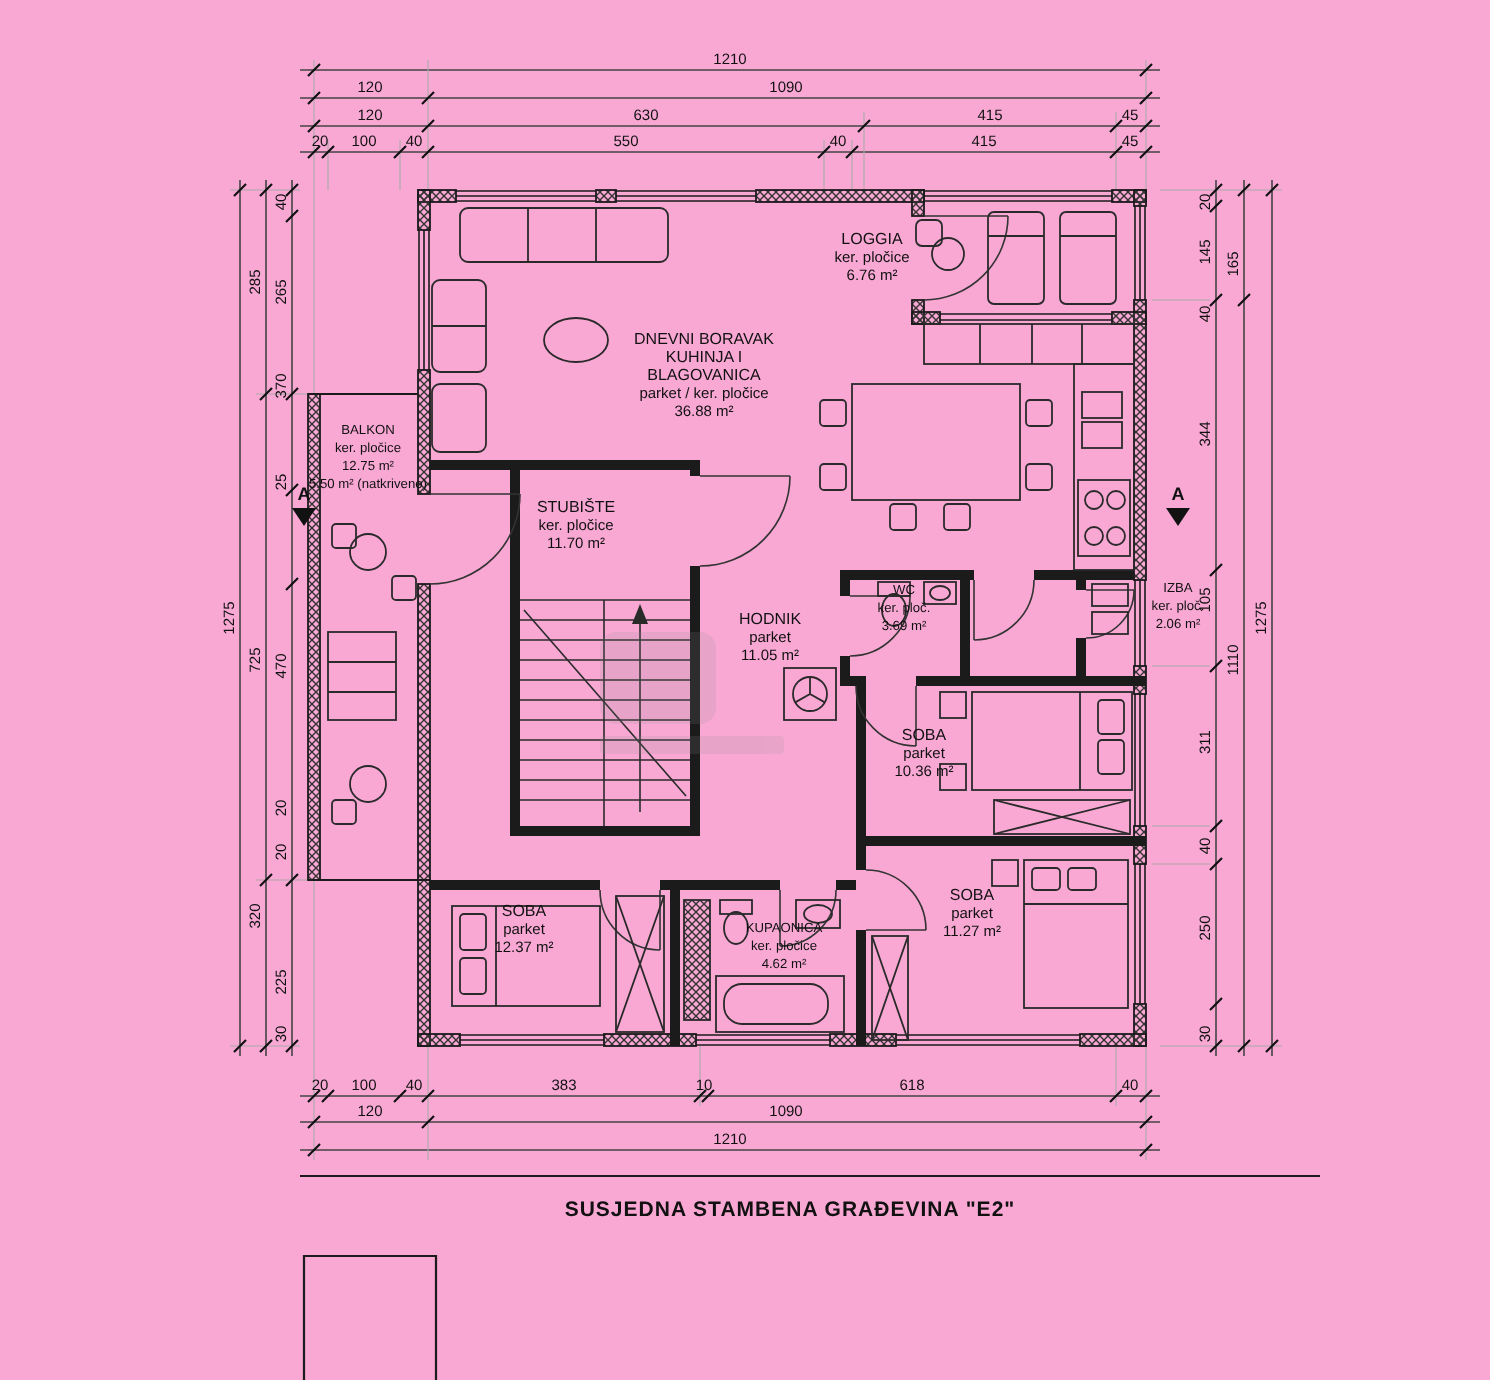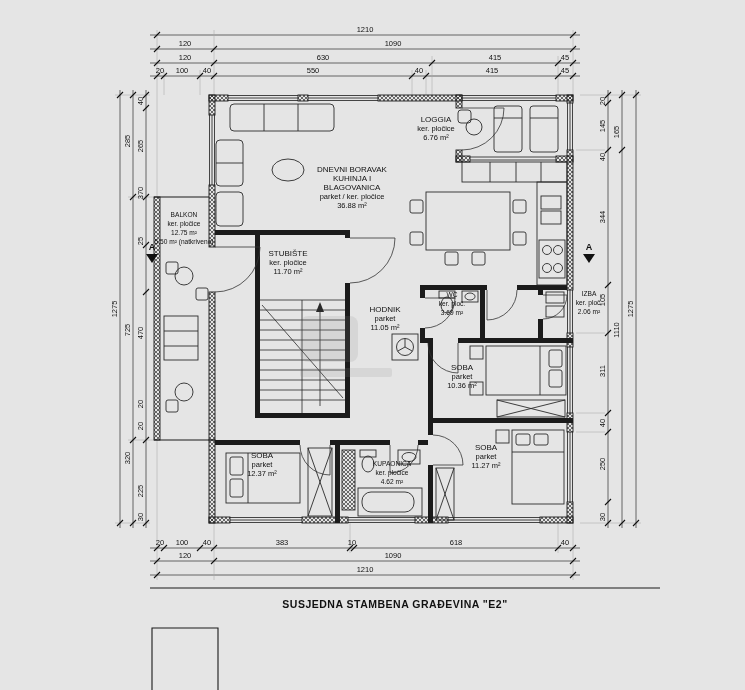--- a/index.html
+++ b/index.html
@@ -1,16 +1,16 @@
 <!DOCTYPE html>
 <html><head>
 <meta charset="utf-8">
 <style>
   html,body{margin:0;padding:0;background:#fff;}
-  .canvas{width:745px;height:690px;background:#e5e5e5;position:relative;overflow:hidden;}
+  .canvas{width:745px;height:690px;background:#f9a8d4;position:relative;overflow:hidden;}
   svg{font-family:"Liberation Sans",sans-serif;}
   .dim{font-size:7.5px;fill:#111;text-anchor:middle;}
   .room{font-size:7.5px;fill:#111;text-anchor:middle;}
   .roomname{font-size:8px;}
   .sm{font-size:6.6px;}
   .title{font-size:10.5px;font-weight:bold;fill:#111;text-anchor:middle;letter-spacing:.5px;}
   .seclabel{font-size:9px;font-weight:bold;fill:#111;text-anchor:middle;}
   .chain{stroke:#444;stroke-width:.8;fill:none;}
   .tick{stroke:#111;stroke-width:1.1;fill:none;}
   .ext{stroke:#aaa;stroke-width:.55;fill:none;}

